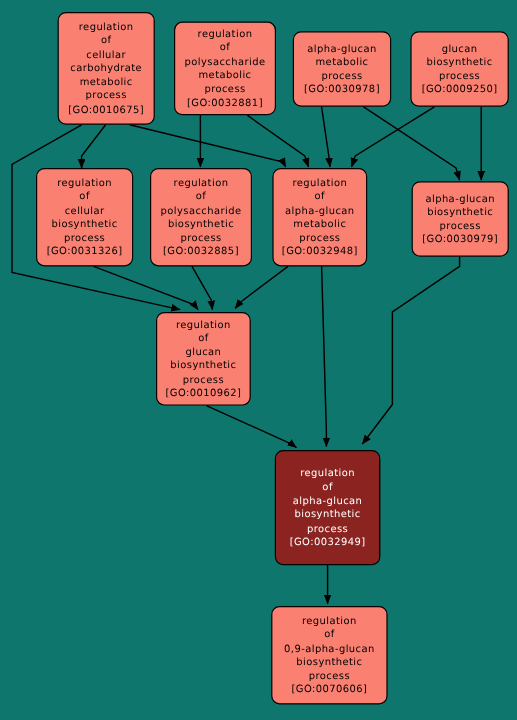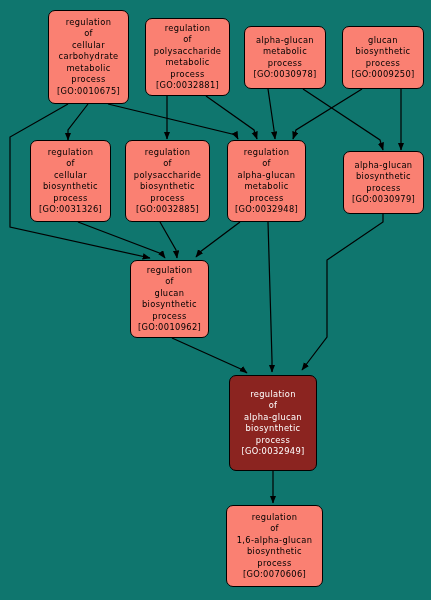--- a/index.html
+++ b/index.html
@@ -154,20 +154,20 @@
         <span class="ln">regulation</span>
         <span class="ln">of</span>
         <span class="ln">alpha-glucan</span>
         <span class="ln">biosynthetic</span>
         <span class="ln">process</span>
         <span class="ln">[GO:0032949]</span>
       </div>
       <div class="go-node light" style="left: 226px; top: 505px; width: 97px; height: 82px; background: rgb(250, 128, 114); color: rgb(0, 0, 0); border-color: rgb(0, 0, 0);">
         <span class="ln">regulation</span>
         <span class="ln">of</span>
-        <span class="ln">1,6-alpha-glucan</span>
+        <span class="ln">0,9-alpha-glucan</span>
         <span class="ln">biosynthetic</span>
         <span class="ln">process</span>
         <span class="ln">[GO:0070606]</span>
       </div>
     </div>
 
 </div>
 
 </body></html>

